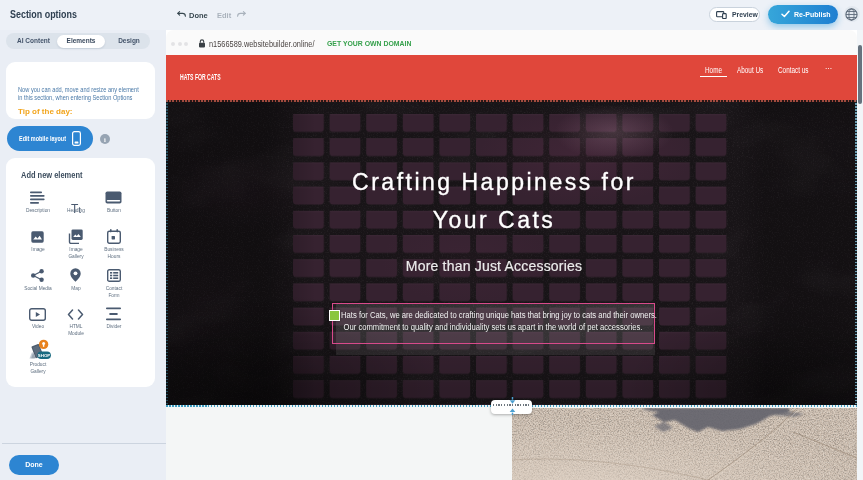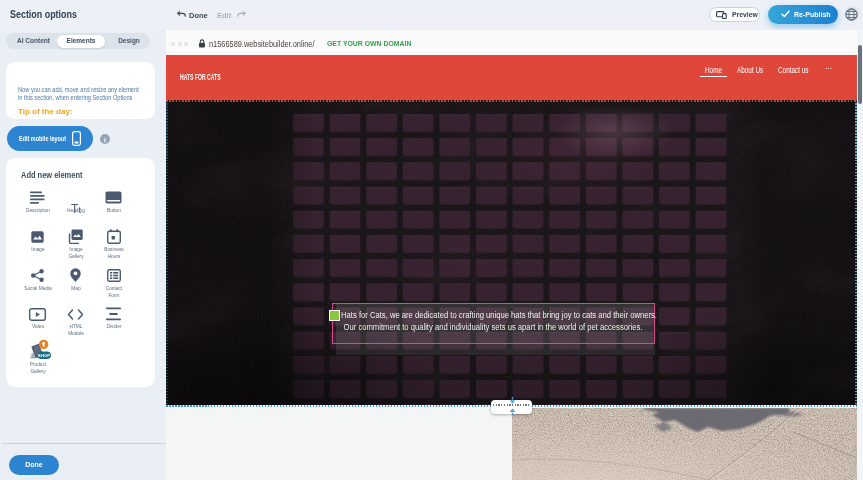--- a/index.html
+++ b/index.html
@@ -223,20 +223,22 @@
     background:
       radial-gradient(ellipse 85px 40px at 448px 32px, rgba(220,170,195,0.20), transparent 70%),
       radial-gradient(ellipse 150px 70px at 420px 55px, rgba(150,70,110,0.10), transparent 72%),
       radial-gradient(ellipse 120px 60px at 300px 160px, rgba(120,60,95,0.07), transparent 72%),
       radial-gradient(ellipse 240px 130px at 100px 290px, rgba(0,0,0,0.38), transparent 75%),
       radial-gradient(ellipse 200px 120px at 610px 290px, rgba(0,0,0,0.30), transparent 75%),
       linear-gradient(90deg, rgba(0,0,0,0) 0 570px, rgba(0,0,0,0.22) 600px 691px),
       linear-gradient(90deg, rgba(0,0,0,0.30) 0 100px, rgba(0,0,0,0) 150px 691px),
       linear-gradient(180deg, rgba(0,0,0,0) 0 230px, rgba(0,0,0,0.15) 290px 306px);"></div>
 
+  <div class="abs" style="left:0px;top:63px;width:656px;text-align:center;font-size:23px;line-height:38px;color:#fff;letter-spacing:2.5px;-webkit-text-stroke:0.35px #fff;">Crafting Happiness for<br>Your Cats</div>
+  <div class="abs" style="left:0px;top:158px;width:656px;text-align:center;font-size:14px;color:#ececec;letter-spacing:0.2px;-webkit-text-stroke:0.2px #ececec;">More than Just Accessories</div>
 
   <div class="abs" style="left:170px;top:203px;width:319px;height:52px;background:rgba(255,255,255,0.085);"></div>
 
   <div class="abs" style="left:165.5px;top:203px;width:323px;height:41px;border:1px solid #d84a8b;background:rgba(255,255,255,0.04);"></div>
   <div class="abs" style="left:333px;top:209px;color:#f2f2f2;font-size:8.5px;line-height:12px;white-space:nowrap;transform:translateX(-50%) scaleX(0.90);">Hats for Cats, we are dedicated to crafting unique hats that bring joy to cats and their owners.</div>
   <div class="abs" style="left:327px;top:221px;color:#f2f2f2;font-size:8.5px;line-height:12px;white-space:nowrap;transform:translateX(-50%) scaleX(0.90);">Our commitment to quality and individuality sets us apart in the world of pet accessories.</div>
 
   <div class="abs" style="left:163px;top:210px;width:11px;height:11px;background:#8bc63f;border:1.5px solid #fff;box-shadow:0 0 2px rgba(0,0,0,0.4);"></div>
 
   <div class="abs" style="left:0;top:0;width:2px;height:306px;background:repeating-linear-gradient(180deg,rgba(55,135,165,0.5) 0 1.5px,rgba(10,20,25,0.5) 1.5px 3px);"></div>

